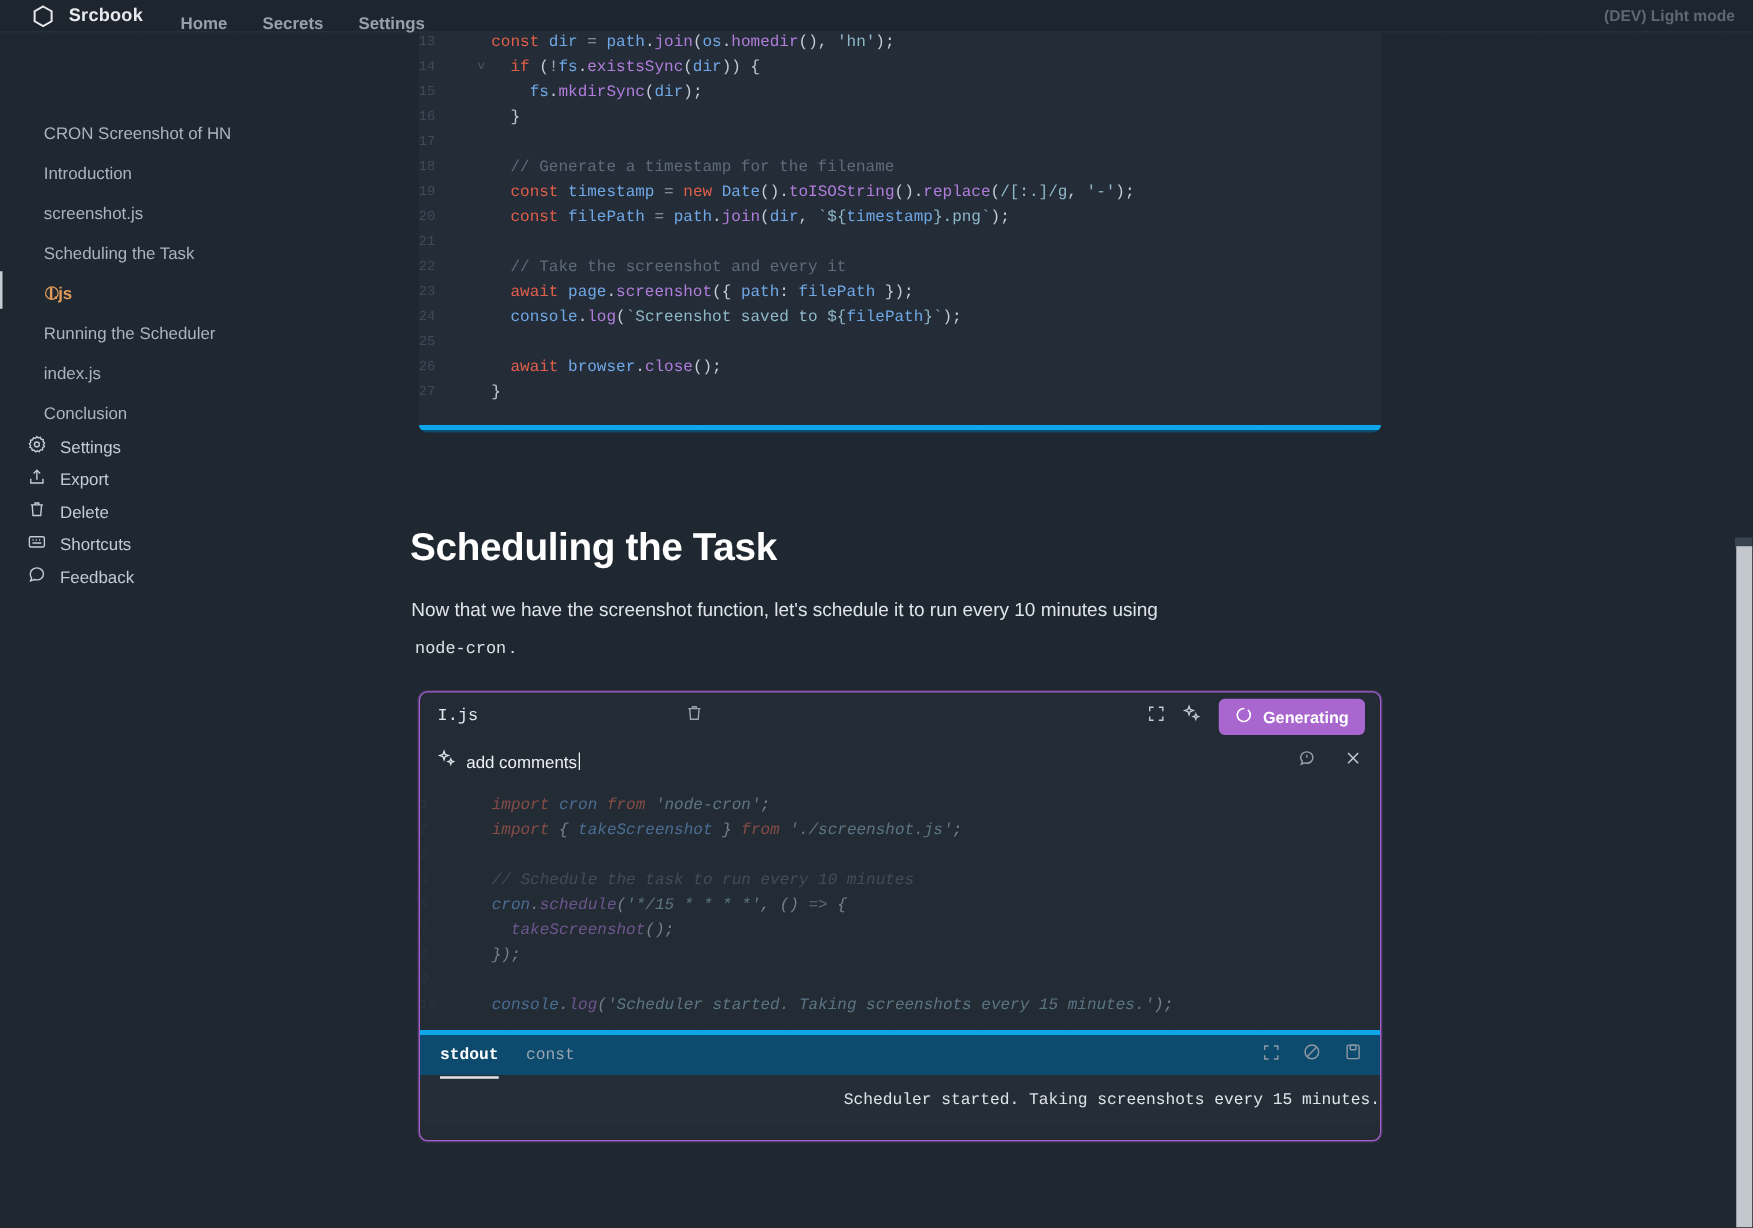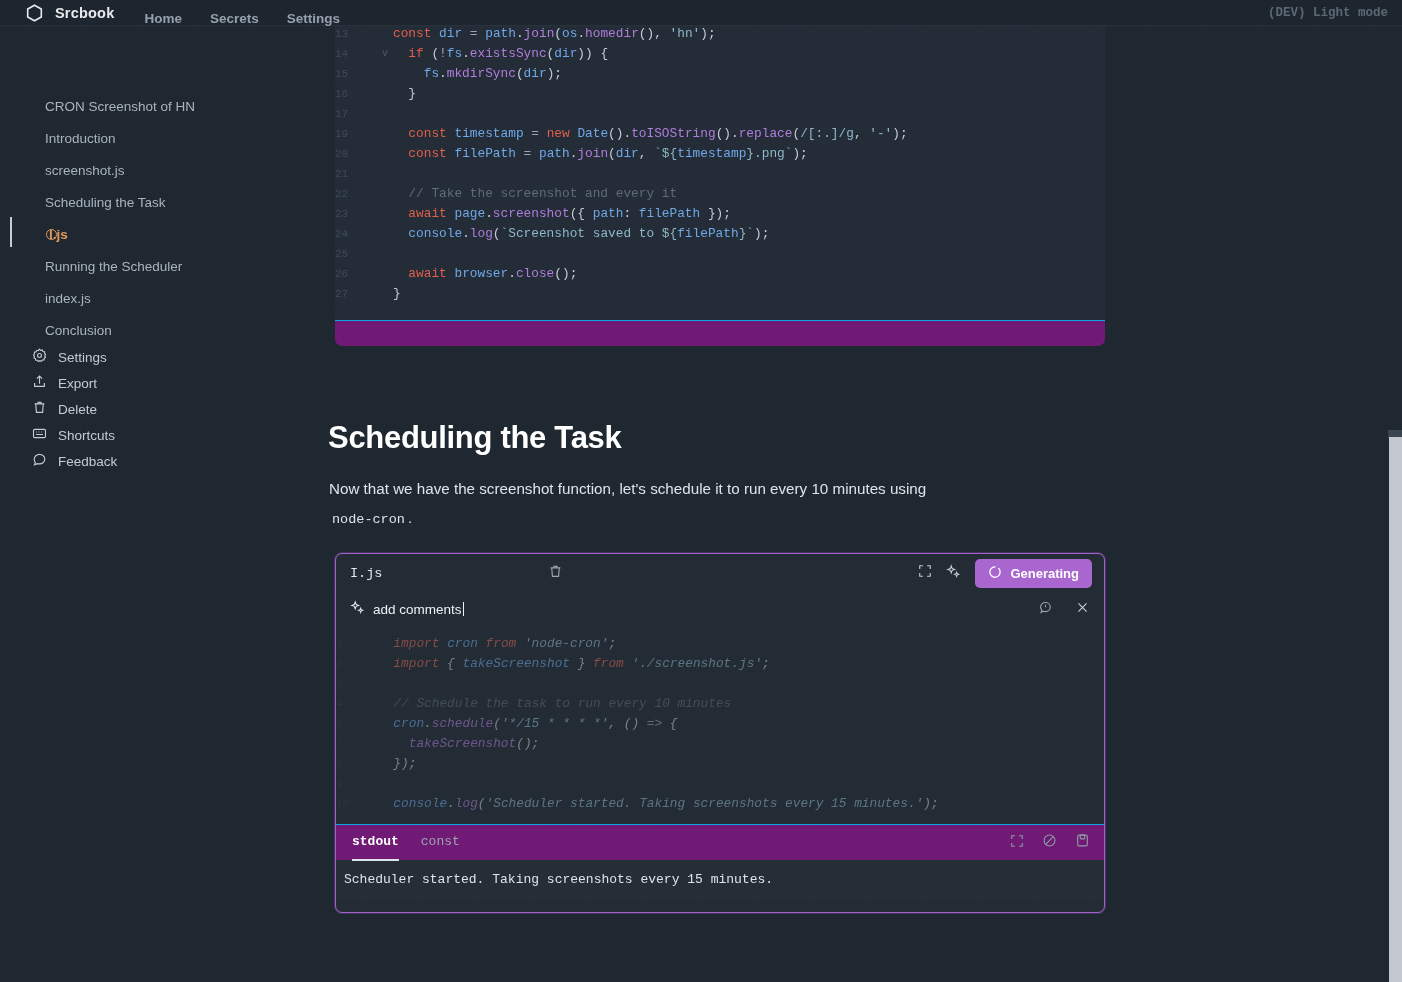--- a/index.html
+++ b/index.html
@@ -20,26 +20,26 @@
     z-index: 40;
   }
   .nav-logo { margin-left: 26px; display: flex; align-items: center; }
   .brand {
     margin-left: 12px; color: #e8eaed; font-weight: bold; font-size: 14.5px;
     letter-spacing: .2px;
   }
   .nav-links { display: flex; margin-left: 30px; gap: 28px; margin-top: 12px; }
   .nav-link { color: #96a0ac; font-size: 13.5px; font-weight: bold; }
   .devmode {
-    position: absolute; right: 14px; color: #5d6874; font-size: 12.5px; font-weight: bold; font-family: Liberation Mono, monospace;
+    position: absolute; right: 14px; color: #5d6874; font-size: 12.5px; font-weight: bold;
   }
 
   
   .sidebar {
-    position: absolute; left: 10px; top: 26px; width: 320px; height: 956px;
+    position: absolute; left: 0; top: 26px; width: 320px; height: 956px;
     background: #1f2730;
   }
   .toc { position: absolute; top: 66px; left: 0; width: 300px; }
   .toc-item {
     height: 28px; display: flex; align-items: center;
     padding-left: 35px; color: #aab4c0; font-size: 13.5px; position: relative;
     margin-bottom: 4px;
   }
   .toc-item.active { color: #e09a5a; font-weight: bold; padding-left: 39px; }
   .toc-item.active::before {
@@ -88,38 +88,39 @@
   .str  { color: #8fb8c9; }
   .cmt  { color: #5f6b7a; }
   .op   { color: #9aa5b1; }
 
   .editor.faded .code { opacity: .52; }
   .editor.faded .ln { opacity: .5; }
 
   
   .iobar {
     height: 36px; display: flex; align-items: center;
-    background: #701a75; border-top: 1px solid #0ea5e9;
+    background: #0c4a6e; border-top: 4px solid #0ea5e9;
     padding: 0 16px; position: relative;
   }
   .iotab {
     font-family: "Liberation Mono", monospace; font-size: 13px;
     color: #9aa5b1; margin-right: 22px; position: relative; padding-bottom: 2px;
   }
   .iotab.active { color: #ffffff; font-weight: bold; }
   .iotab.active::after {
     content:""; position: absolute; left: 0; right: 0; bottom: -10px;
     height: 2px; background: #dfe4ea;
   }
   .iobar-icons { position: absolute; right: 14px; display: flex; gap: 18px; align-items: center; }
 
   .outtext {
     font-family: "Liberation Mono", monospace; font-size: 13px;
     color: #dfe4ea; padding: 12px 0 14px 8px; background: #252d37;
     border-radius: 0 0 6px 6px;
+    text-align: right;
   }
 
   
   .md-h1 {
     position: absolute; left: 8px; color: #ffffff;
     font-size: 31px; font-weight: bold; letter-spacing: -.3px;
   }
   .md-p {
     position: absolute; left: 9px; width: 760px;
     color: #dfe4ea; font-size: 15.2px; line-height: 29px;
@@ -294,20 +295,25 @@
           <span class="ln">16</span>
           <span class="fold"></span>
           <span class="code">  }</span>
         </div>
       <div class="code-row">
           <span class="ln">17</span>
           <span class="fold"></span>
           <span class="code"></span>
         </div>
       <div class="code-row">
+          <span class="ln">18</span>
+          <span class="fold"></span>
+          <span class="code">  <span class="cmt">// Generate a timestamp for the filename</span></span>
+        </div>
+      <div class="code-row">
           <span class="ln">19</span>
           <span class="fold"></span>
           <span class="code">  <span class="kw">const</span> <span class="id">timestamp</span> <span class="op">=</span> <span class="kw">new</span> <span class="id">Date</span>().<span class="fn">toISOString</span>().<span class="fn">replace</span>(<span class="str">/[:.]/g</span>, <span class="str">'-'</span>);</span>
         </div>
       <div class="code-row">
           <span class="ln">20</span>
           <span class="fold"></span>
           <span class="code">  <span class="kw">const</span> <span class="id">filePath</span> <span class="op">=</span> <span class="id">path</span>.<span class="fn">join</span>(<span class="id">dir</span>, <span class="str">`${<span class="id">timestamp</span>}.png`</span>);</span>
         </div>
       <div class="code-row">

